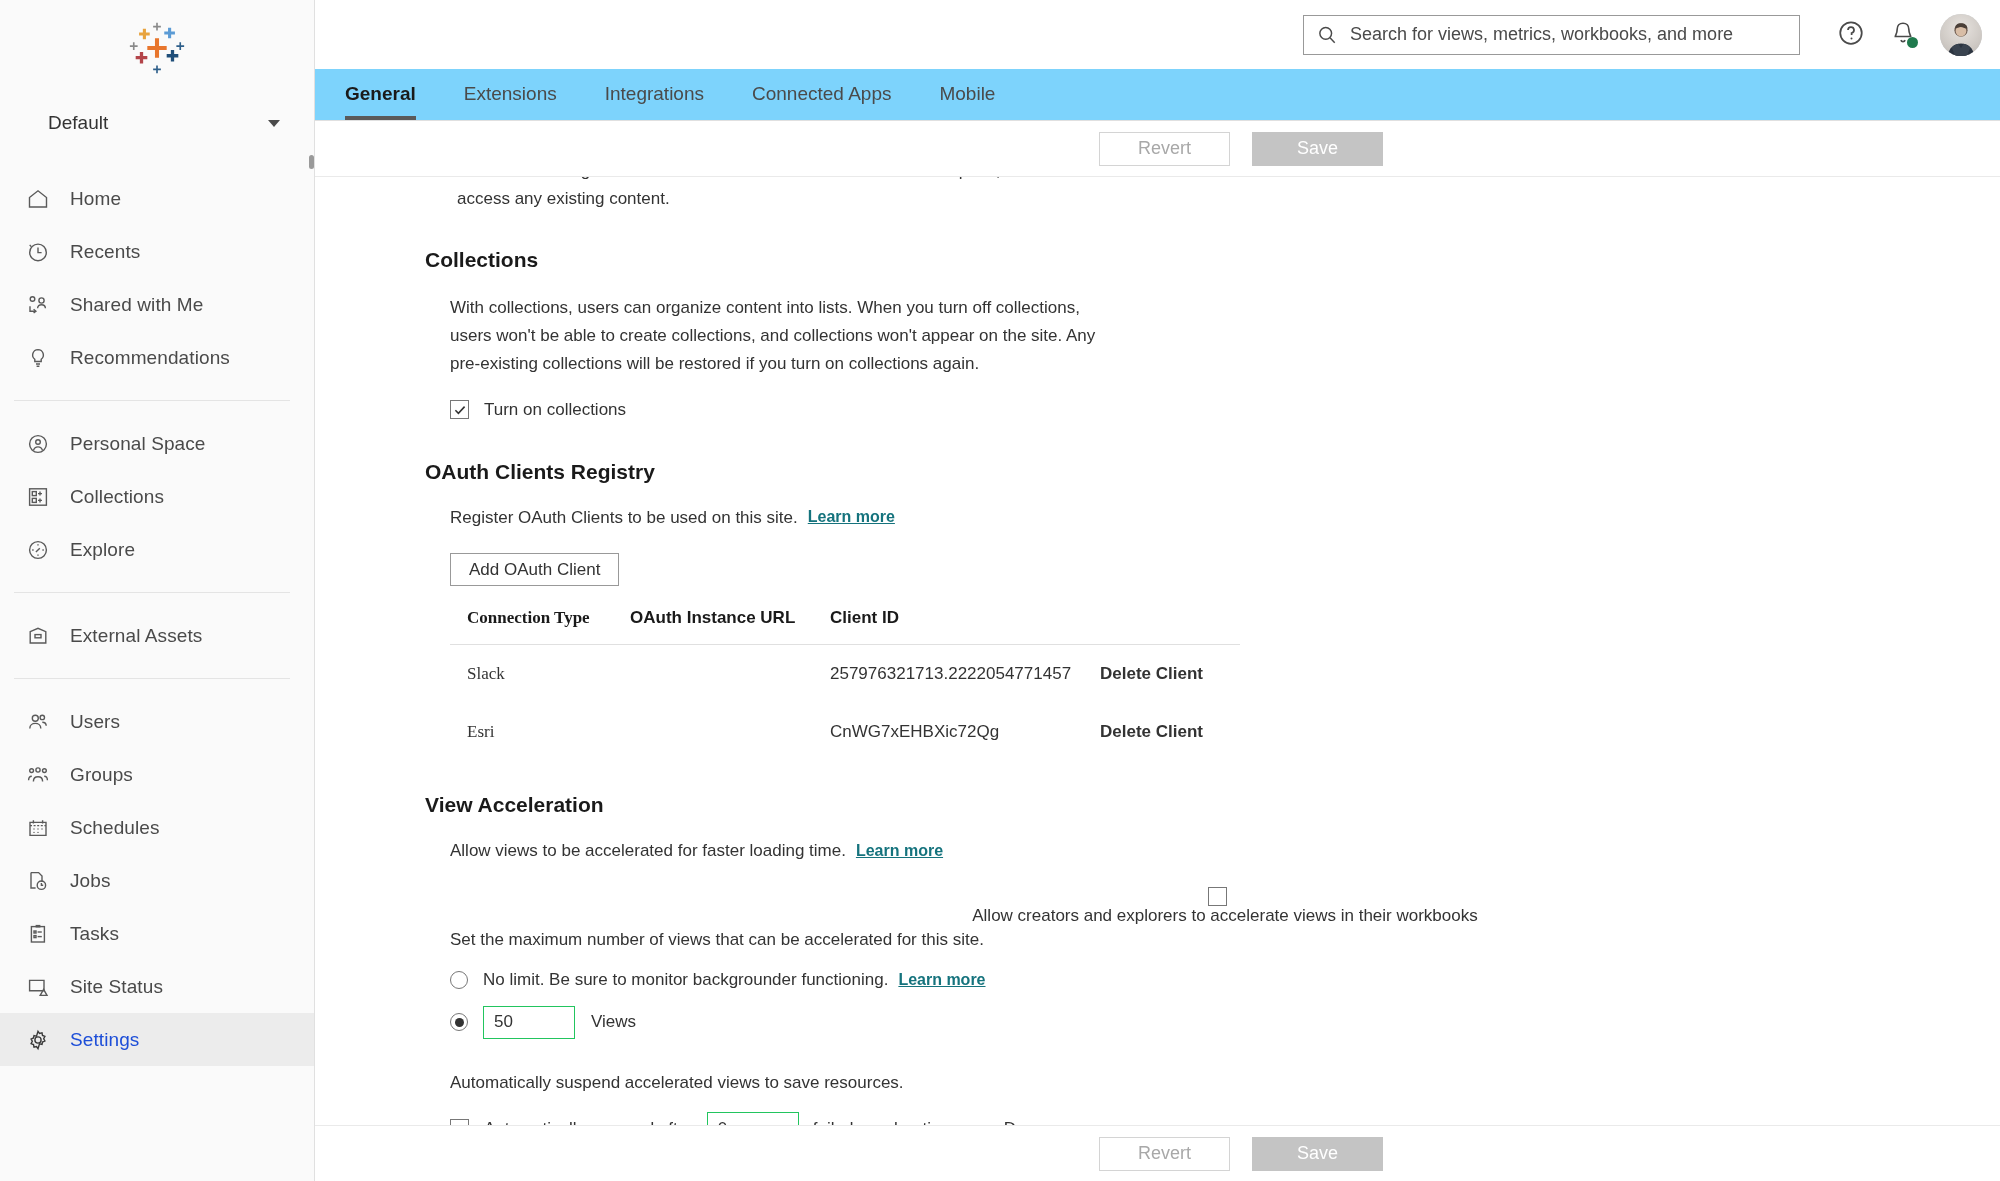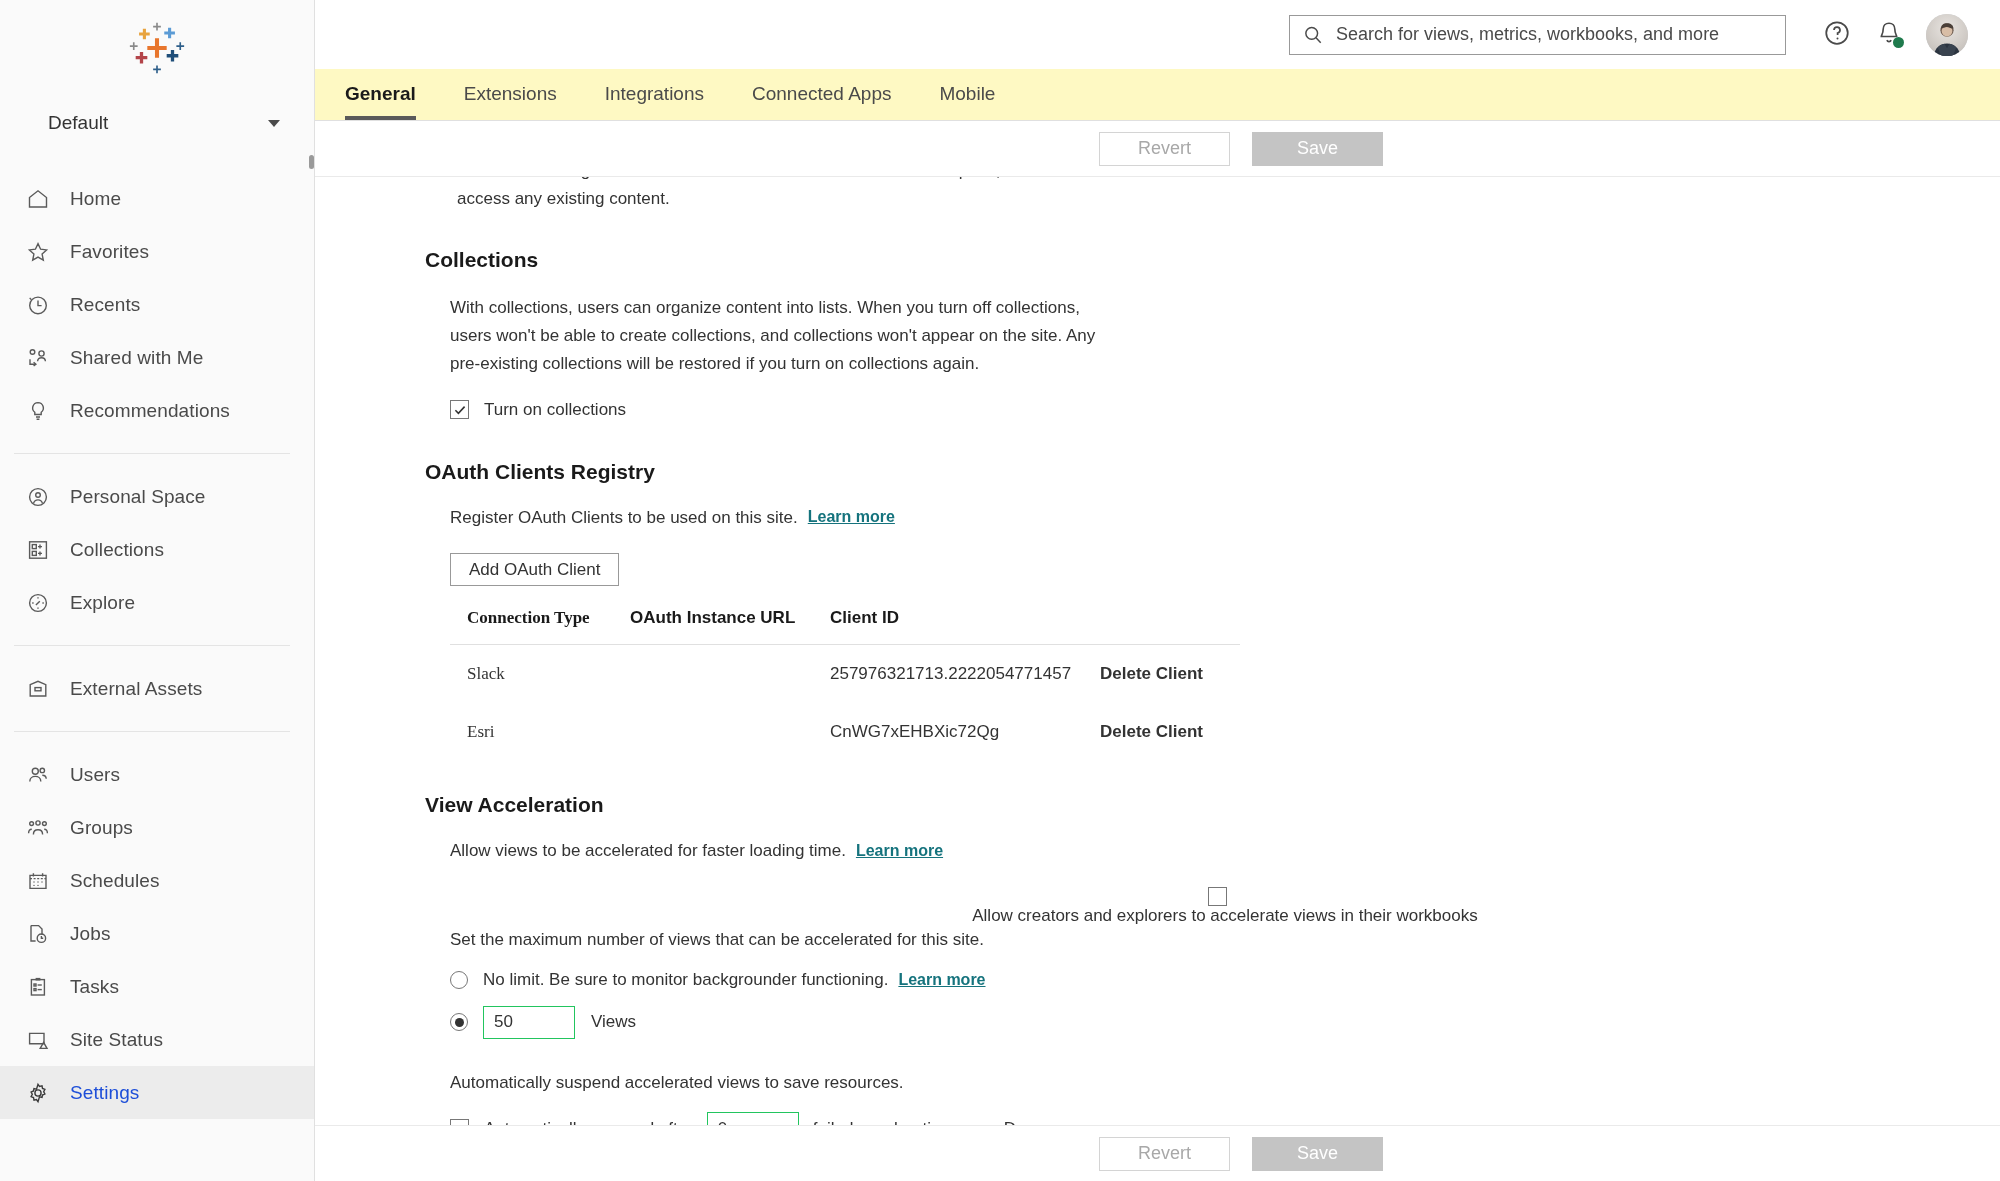--- a/index.html
+++ b/index.html
@@ -79,21 +79,21 @@
     flex: 1 1 auto;
     height: 1181px;
     position: relative;
     background: #ffffff;
     overflow: hidden;
   }
 
   .topbar {
     height: 69px;
     display: flex; align-items: center; justify-content: flex-end;
-    padding-right: 32px;
+    padding-right: 18px;
     background: #fff;
   }
   .search-box {
     width: 497px; height: 40px;
     border: 1px solid #999999;
     background: #fff;
     display: flex; align-items: center;
     padding: 0 12px;
     margin-right: 22px;
   }
@@ -127,21 +127,21 @@
   }
   .avatar .face-bg { position:absolute; inset:0; background: radial-gradient(circle at 50% 34%, #e8e4e0 0%, #cfcac5 60%, #b9b4b0 100%); }
   .avatar svg { position: relative; display:block; }
 
   
   .tabs-row {
     height: 52px;
     display: flex; align-items: flex-end;
     padding-left: 30px;
     border-bottom: 1px solid #e0e0e0;
-    background: #fef9c3;
+    background: #7dd3fc;
     text-align: right;
   }
   .tab {
     font-size: 19px;
     color: #4a4a4a;
     padding: 0 0 11px 0;
     margin-right: 48px;
     cursor: pointer;
     border-bottom: 4px solid transparent;
     white-space: nowrap;
@@ -361,28 +361,20 @@
     <div class="sb-scroll-thumb"></div>
 
     <div class="nav-section">
       <div class="nav-item">
         <span class="nav-icon">
           <svg width="24" height="24" viewBox="0 0 24 24" fill="none" stroke="#5a5a5a" stroke-width="1.4">
             <path d="M3.5 10.5 12 3.8l8.5 6.7V20H3.5z"></path>
           </svg>
         </span>
         <span class="nav-label">Home</span>
-      </div>
-      <div class="nav-item">
-        <span class="nav-icon">
-          <svg width="24" height="24" viewBox="0 0 24 24" fill="none" stroke="#5a5a5a" stroke-width="1.4">
-            <path d="M12 3.6l2.6 5.6 6 .7-4.5 4.2 1.2 6-5.3-3-5.3 3 1.2-6L3.4 9.9l6-.7z"></path>
-          </svg>
-        </span>
-        <span class="nav-label">Favorites</span>
       </div>
       <div class="nav-item">
         <span class="nav-icon">
           <svg width="24" height="24" viewBox="0 0 24 24" fill="none" stroke="#5a5a5a" stroke-width="1.4">
             <circle cx="12" cy="12.4" r="8.3"></circle>
             <path d="M12 7.6v5h3.6"></path>
             <path d="M5.2 6.6 3.7 4.9"></path>
           </svg>
         </span>
         <span class="nav-label">Recents</span>

